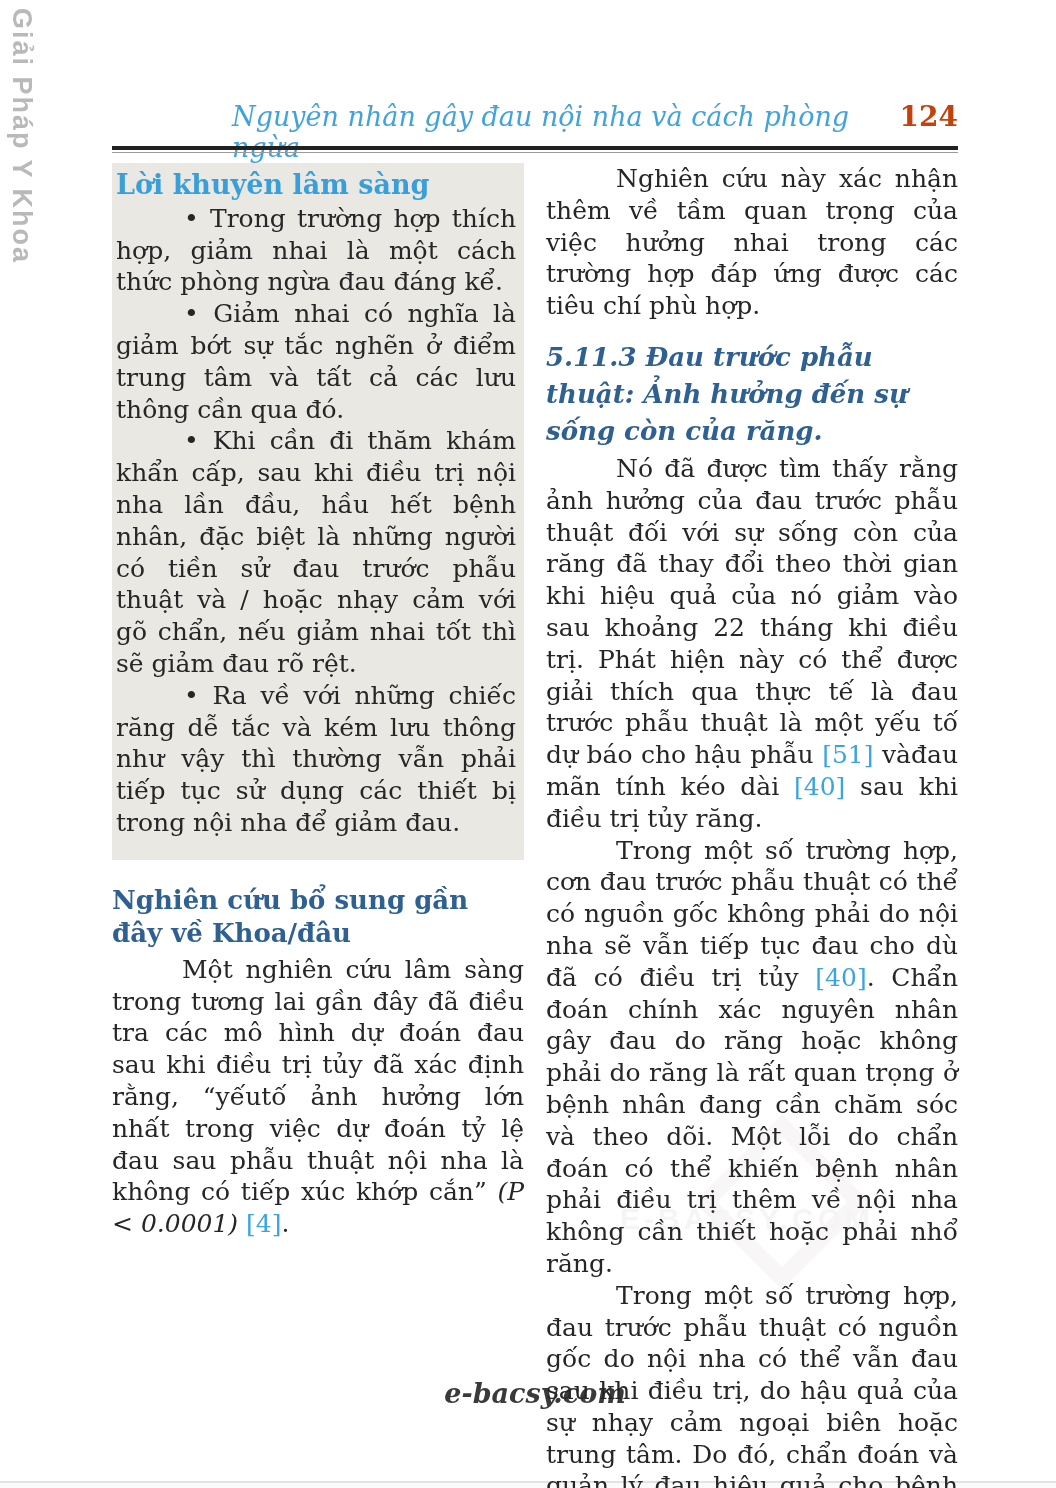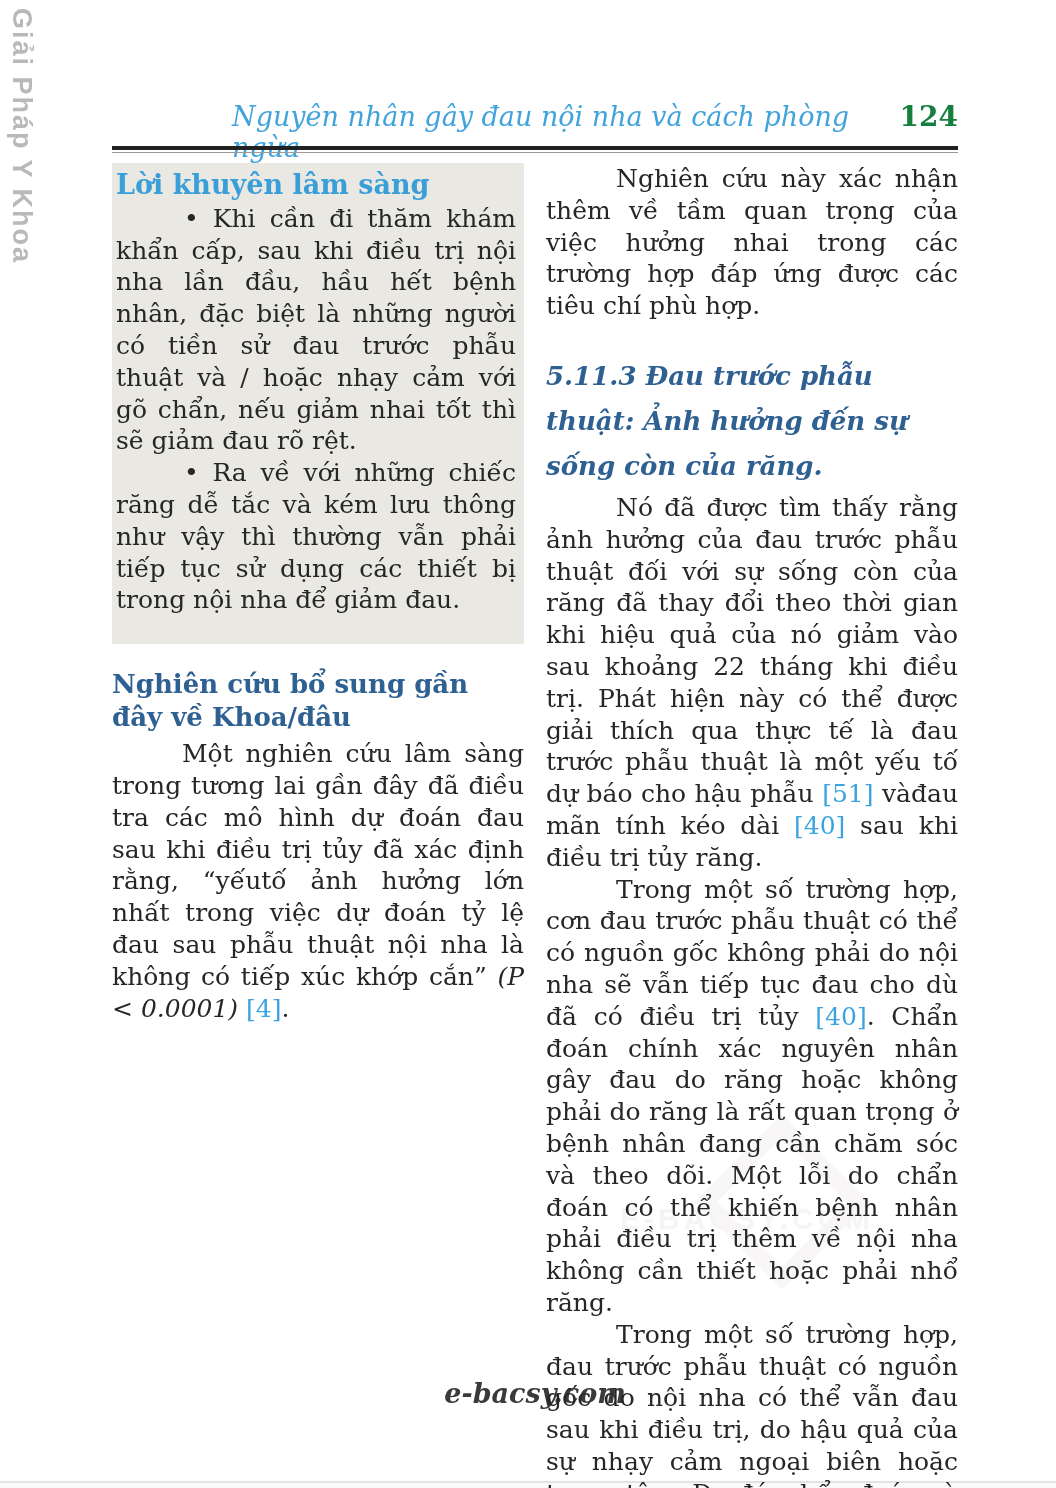--- a/index.html
+++ b/index.html
@@ -25,21 +25,21 @@
     display:flex;align-items:baseline;
   }
   .header-title{
     flex:1;
     font-style:italic;
     font-size:27px;
     color:var(--header-blue,#41a3dc);
     padding-left:120px;
   }
   .page-number{
-    font-weight:bold;font-size:28px;color:#15803d;
+    font-weight:bold;font-size:28px;color:#c2410c;
     margin-left:20px;
   }
   .header-rule{
     position:absolute;left:112px;top:146px;width:846px;
     border-top:4px solid #212121;
     border-bottom:1px solid #9a9a9a;
     height:2px;
   }
   .ghost-watermark{
     position:absolute;left:590px;top:1130px;width:360px;height:170px;
@@ -58,21 +58,21 @@
   .col{
     position:absolute;top:163px;width:412px;
     font-size:25px;line-height:31.8px;
     text-align:justify;
     z-index:1;
   }
   .col-left{left:112px;}
   .col-right{left:546px;}
   .advice-box{
     background:var(--box-gray,#e9e8e3);
-    padding:6px 8px 28px 4px;
+    padding:6px 8px 21px 4px;
     margin:0;
   }
   .advice-title{
     font-size:27px;font-weight:bold;
     color:var(--advice-title-blue,#3a9fd8);
     margin:0 0 2px 0;
     text-align:left;
   }
   p{margin:0;}
   .bullet{text-indent:68px;}
@@ -81,22 +81,22 @@
     font-size:26px;font-weight:bold;
     color:var(--section-heading-blue,#2f6092);
     text-align:left;
     line-height:33px;
     margin:24px 0 4px 0;
   }
   .section-title-italic{
     font-size:26px;font-weight:bold;font-style:italic;
     color:var(--section-heading-blue,#2f6092);
     text-align:left;
-    line-height:45px;
-    margin:32px 0 3px 0;
+    line-height:37px;
+    margin:17px 0 3px 0;
   }
   .seg-cite{color:var(--citation-blue,#3aa4e0);}
   .seg-italic{font-style:italic;}
   .footer{
     position:absolute;left:112px;top:1378px;width:846px;
     text-align:center;
     font-size:27px;font-weight:bold;font-style:italic;
     color:#3a3a3a;
   }
   .bottom-divider{
@@ -120,20 +120,22 @@
 
   <div class="ghost-watermark">
     <div class="ghost-diamond"></div>
     <div class="ghost-text">E-BACSY.COM</div>
   </div>
 
   <div class="col col-left">
     <div class="advice-box">
       <div class="advice-title">Lời khuyên lâm sàng</div>
       <div>
+          <p class="bullet"><span>• </span>Trong trường hợp thích hợp, giảm nhai  là một cách thức phòng ngừa đau đáng kể.</p>
+          <p class="bullet"><span>• </span>Giảm nhai có nghĩa là giảm bớt sự tắc nghẽn ở điểm trung tâm và tất cả các lưu thông cần qua đó.</p>
           <p class="bullet"><span>• </span>Khi cần đi thăm khám khẩn cấp, sau khi điều trị nội nha lần đầu, hầu hết bệnh nhân, đặc biệt là những người có tiền sử đau trước phẫu thuật và / hoặc  nhạy cảm với gõ chẩn, nếu giảm nhai tốt thì sẽ giảm đau rõ rệt.</p>
           <p class="bullet"><span>• </span>Ra về với những chiếc răng dễ tắc và kém lưu thông như vậy thì thường vẫn phải  tiếp tục sử dụng các thiết bị trong nội nha để giảm đau.</p>
         </div>
     </div>
     <div class="section-title">Nghiên cứu bổ sung gần đây về Khoa/đâu</div>
     <p class="indent"><span>Một nghiên cứu lâm sàng trong tương lai gần đây đã điều tra các mô hình dự đoán đau sau khi điều trị tủy đã xác định rằng, “yếutố ảnh hưởng lớn nhất trong việc dự đoán tỷ lệ đau sau phẫu thuật nội nha là không có tiếp xúc khớp cắn” </span><span class="seg-italic">(P &lt; 0.0001)</span><span> </span><span class="seg-cite">[4]</span><span>.</span></p>
   </div>
 
   <div class="col col-right">
     <p class="indent">Nghiên cứu này xác nhận thêm về tầm quan trọng của việc hưởng nhai trong các trường hợp đáp ứng được các tiêu chí phù hợp.</p>

